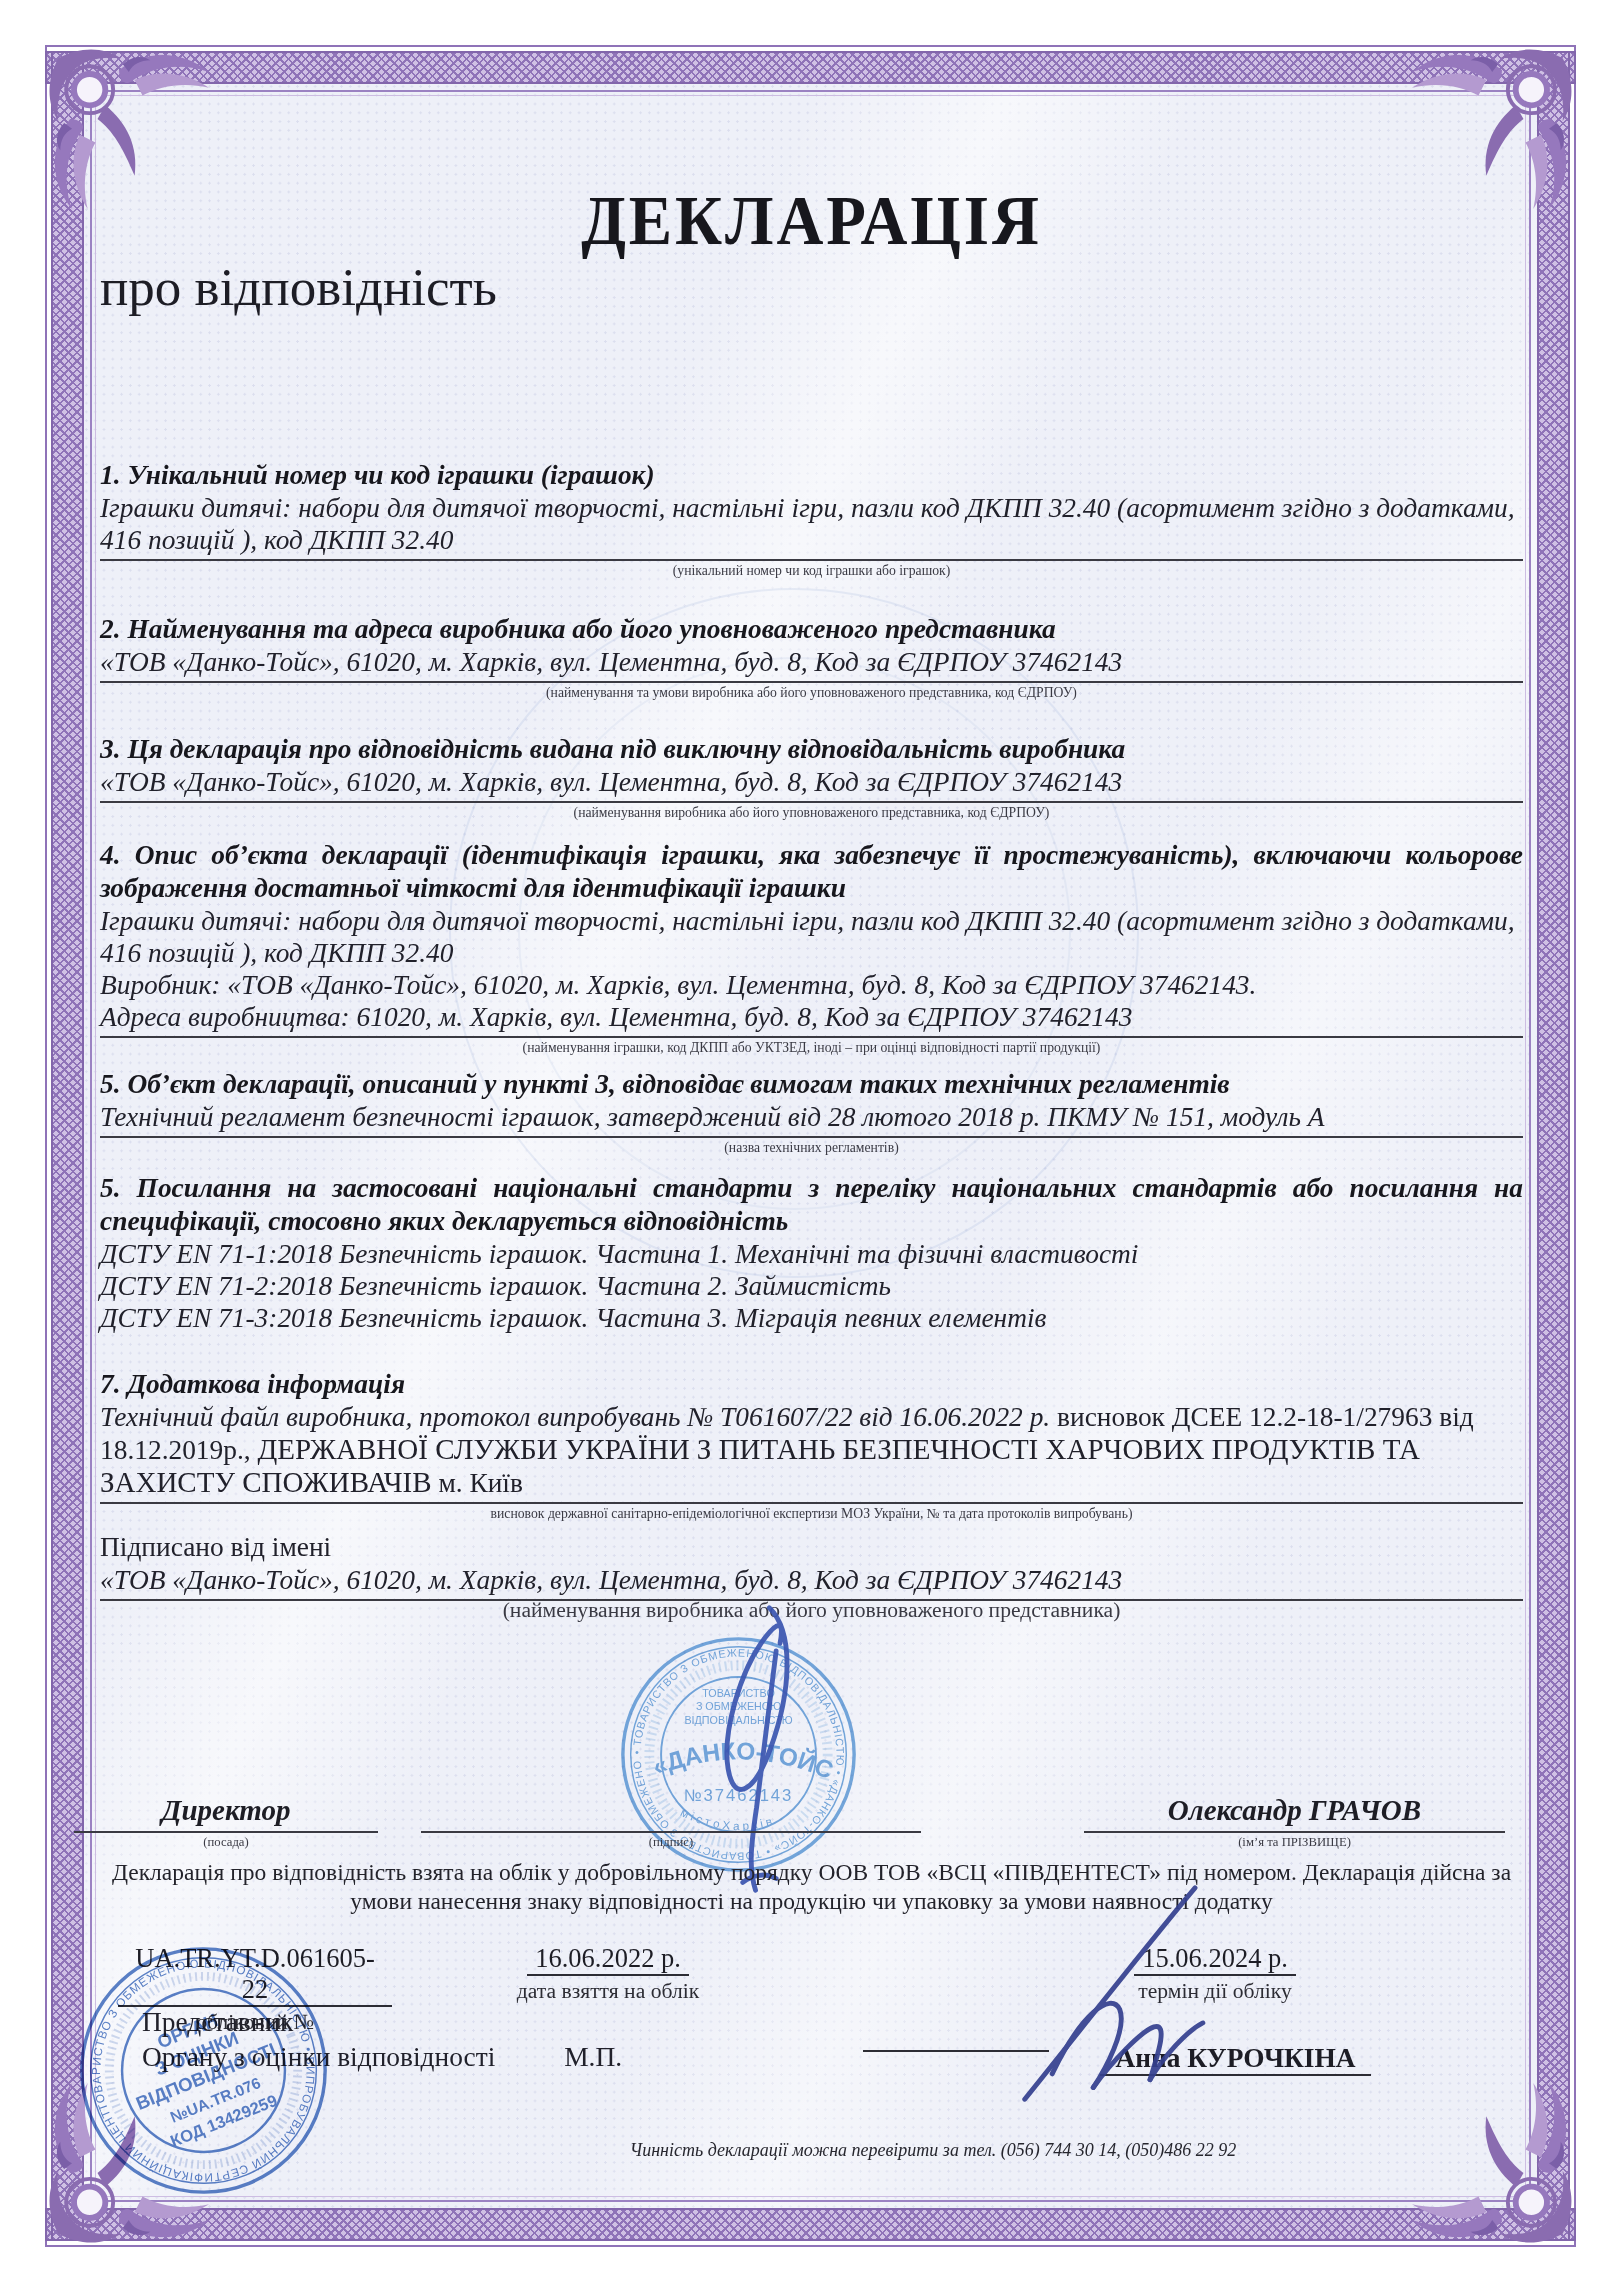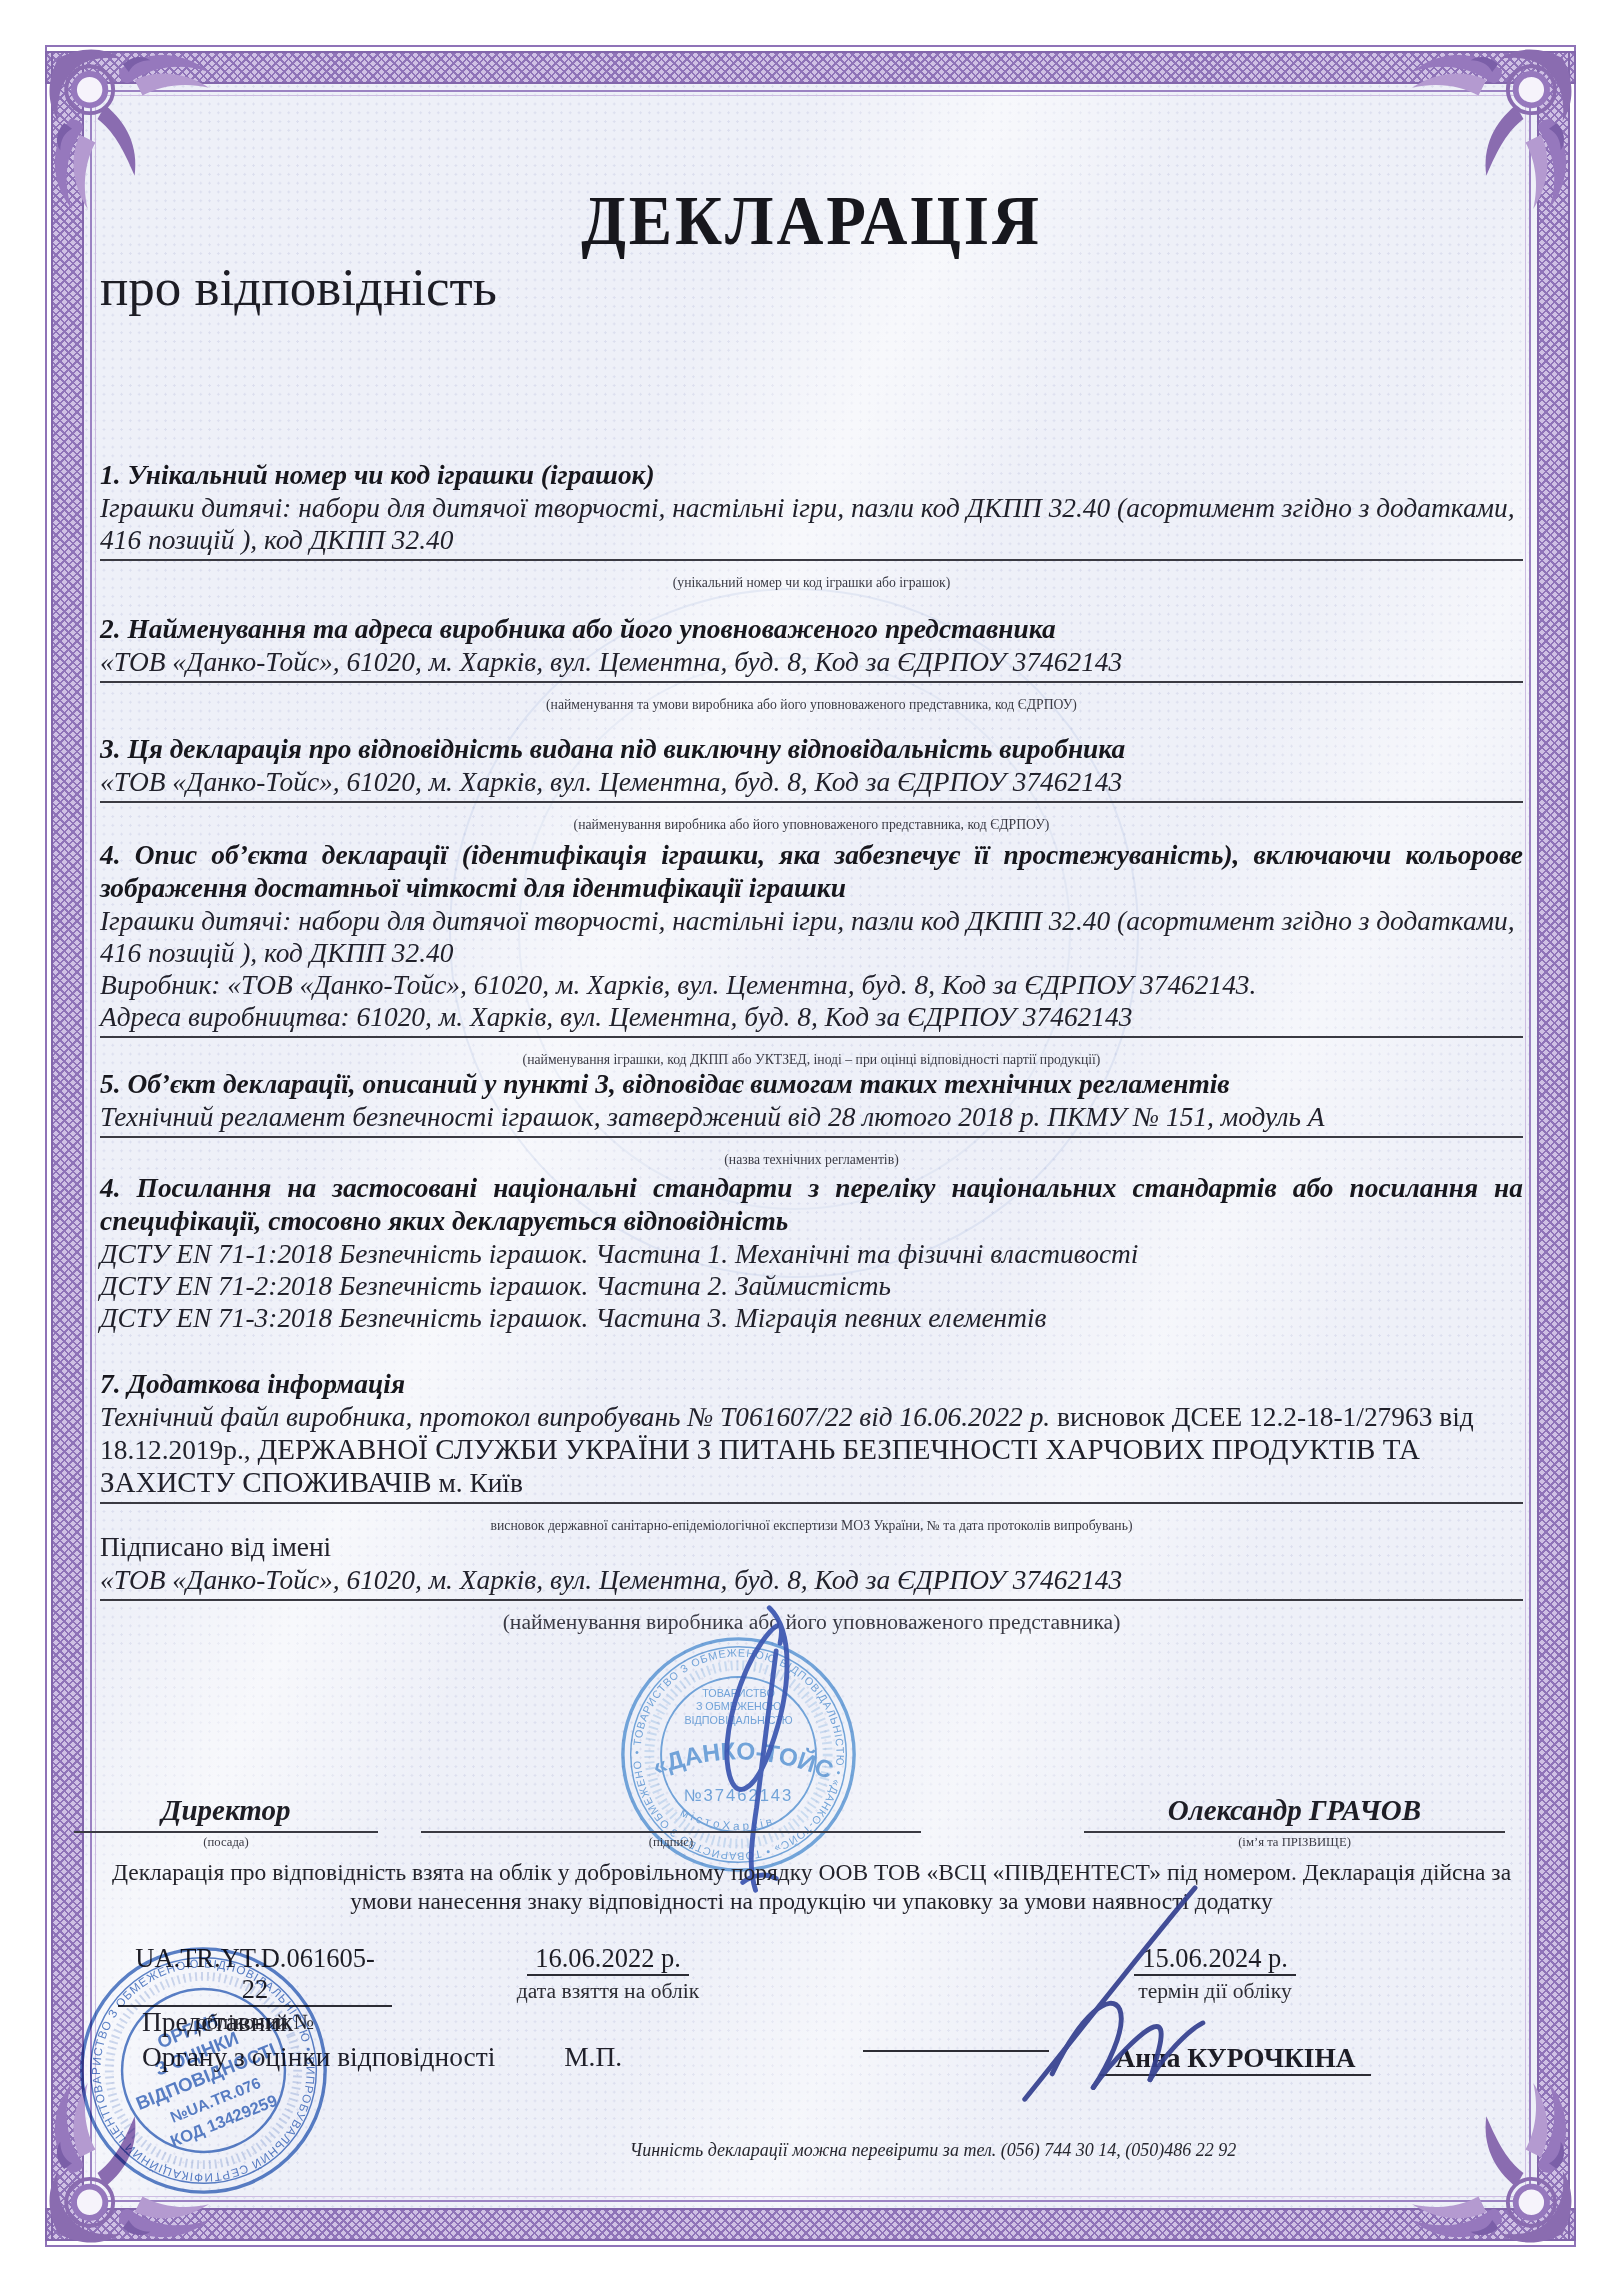--- a/index.html
+++ b/index.html
@@ -40,21 +40,21 @@
   .wm2{width:549px;height:549px;left:518px;top:657px;border:2px solid rgba(110,140,200,.09);}
 
   
   .blk{position:absolute;left:100px;right:98px;}
   .title{font-size:65px;font-weight:bold;text-align:center;letter-spacing:2.9px;color:#17171d;transform:scaleY(1.06);}
   .subtitle{font-size:53px;color:#1d1d25;}
   .sec-heading{font-size:27.4px;font-weight:bold;line-height:33px;color:#17171d;text-align:justify;font-style:italic;}
   .sec-body{font-size:27.4px;font-style:italic;line-height:32px;color:#21212b;}
   .sec-body-upright{font-style:normal;}
   .rule{border-bottom:2px solid #3a3a42;margin-top:2.9px;}
-  .sec-caption{font-size:13.7px;text-align:center;color:#3a3a44;padding-top:14px;line-height:15.7px;}
+  .sec-caption{font-size:13.7px;text-align:center;color:#3a3a44;padding-top:2px;line-height:15.7px;}
   .caps{font-style:normal;}
   .plain{font-size:27.4px;color:#21212b;line-height:33px;}
 
   .sig-col{position:absolute;top:1794px;}
   .sig-label{font-size:29px;font-weight:bold;font-style:italic;text-align:center;height:37px;color:#1d1d25;}
   .sig-line{border-bottom:2px solid #3a3a42;}
   .sig-cap{font-size:12.7px;text-align:center;color:#3a3a44;padding-top:2px;}
 
   .regnote{top:1858px;font-size:23.5px;text-align:center;line-height:29px;color:#23232b;}
   .regcol{position:absolute;text-align:center;}
@@ -149,21 +149,21 @@
   </div>
 
   <div class="blk" style="top:1068px">
     <div class="sec-heading">5. Об’єкт декларації, описаний у пункті 3, відповідає вимогам таких технічних регламентів</div>
     <div class="sec-body">Технічний регламент безпечності іграшок, затверджений від 28 лютого 2018 р. ПКМУ № 151,  модуль А</div>
     <div class="rule"></div>
     <div class="sec-caption">(назва технічних регламентів)</div>
   </div>
 
   <div class="blk" style="top:1172px">
-    <div class="sec-heading">4. Посилання на застосовані національні стандарти з переліку національних стандартів або посилання на специфікації, стосовно яких декларується відповідність</div>
+    <div class="sec-heading">5. Посилання на застосовані національні стандарти з переліку національних стандартів або посилання на специфікації, стосовно яких декларується відповідність</div>
     <div class="sec-body">ДСТУ EN 71-1:2018 Безпечність іграшок. Частина 1. Механічні та фізичні властивості</div>
     <div class="sec-body">ДСТУ EN 71-2:2018 Безпечність іграшок. Частина 2. Займистість</div>
     <div class="sec-body">ДСТУ EN 71-3:2018 Безпечність іграшок. Частина 3. Міграція певних елементів</div>
   </div>
 
   <div class="blk" style="top:1368px">
     <div class="sec-heading">7. Додаткова інформація</div>
     <div class="sec-body"><span>Технічний файл виробника, протокол випробувань № Т061607/22 від 16.06.2022 р.</span><span class="sec-body-upright"> висновок ДСЕЕ 12.2-18-1/27963 від 18.12.2019р.,  </span><span class="sec-body-upright caps" style="font-size:29px">ДЕРЖАВНОЇ СЛУЖБИ УКРАЇНИ З ПИТАНЬ БЕЗПЕЧНОСТІ ХАРЧОВИХ ПРОДУКТІВ ТА ЗАХИСТУ СПОЖИВАЧІВ</span><span class="sec-body-upright"> м. Київ</span></div>
     <div class="rule"></div>
     <div class="sec-caption">висновок державної санітарно-епідеміологічної експертизи МОЗ України, № та дата протоколів випробувань)</div>

